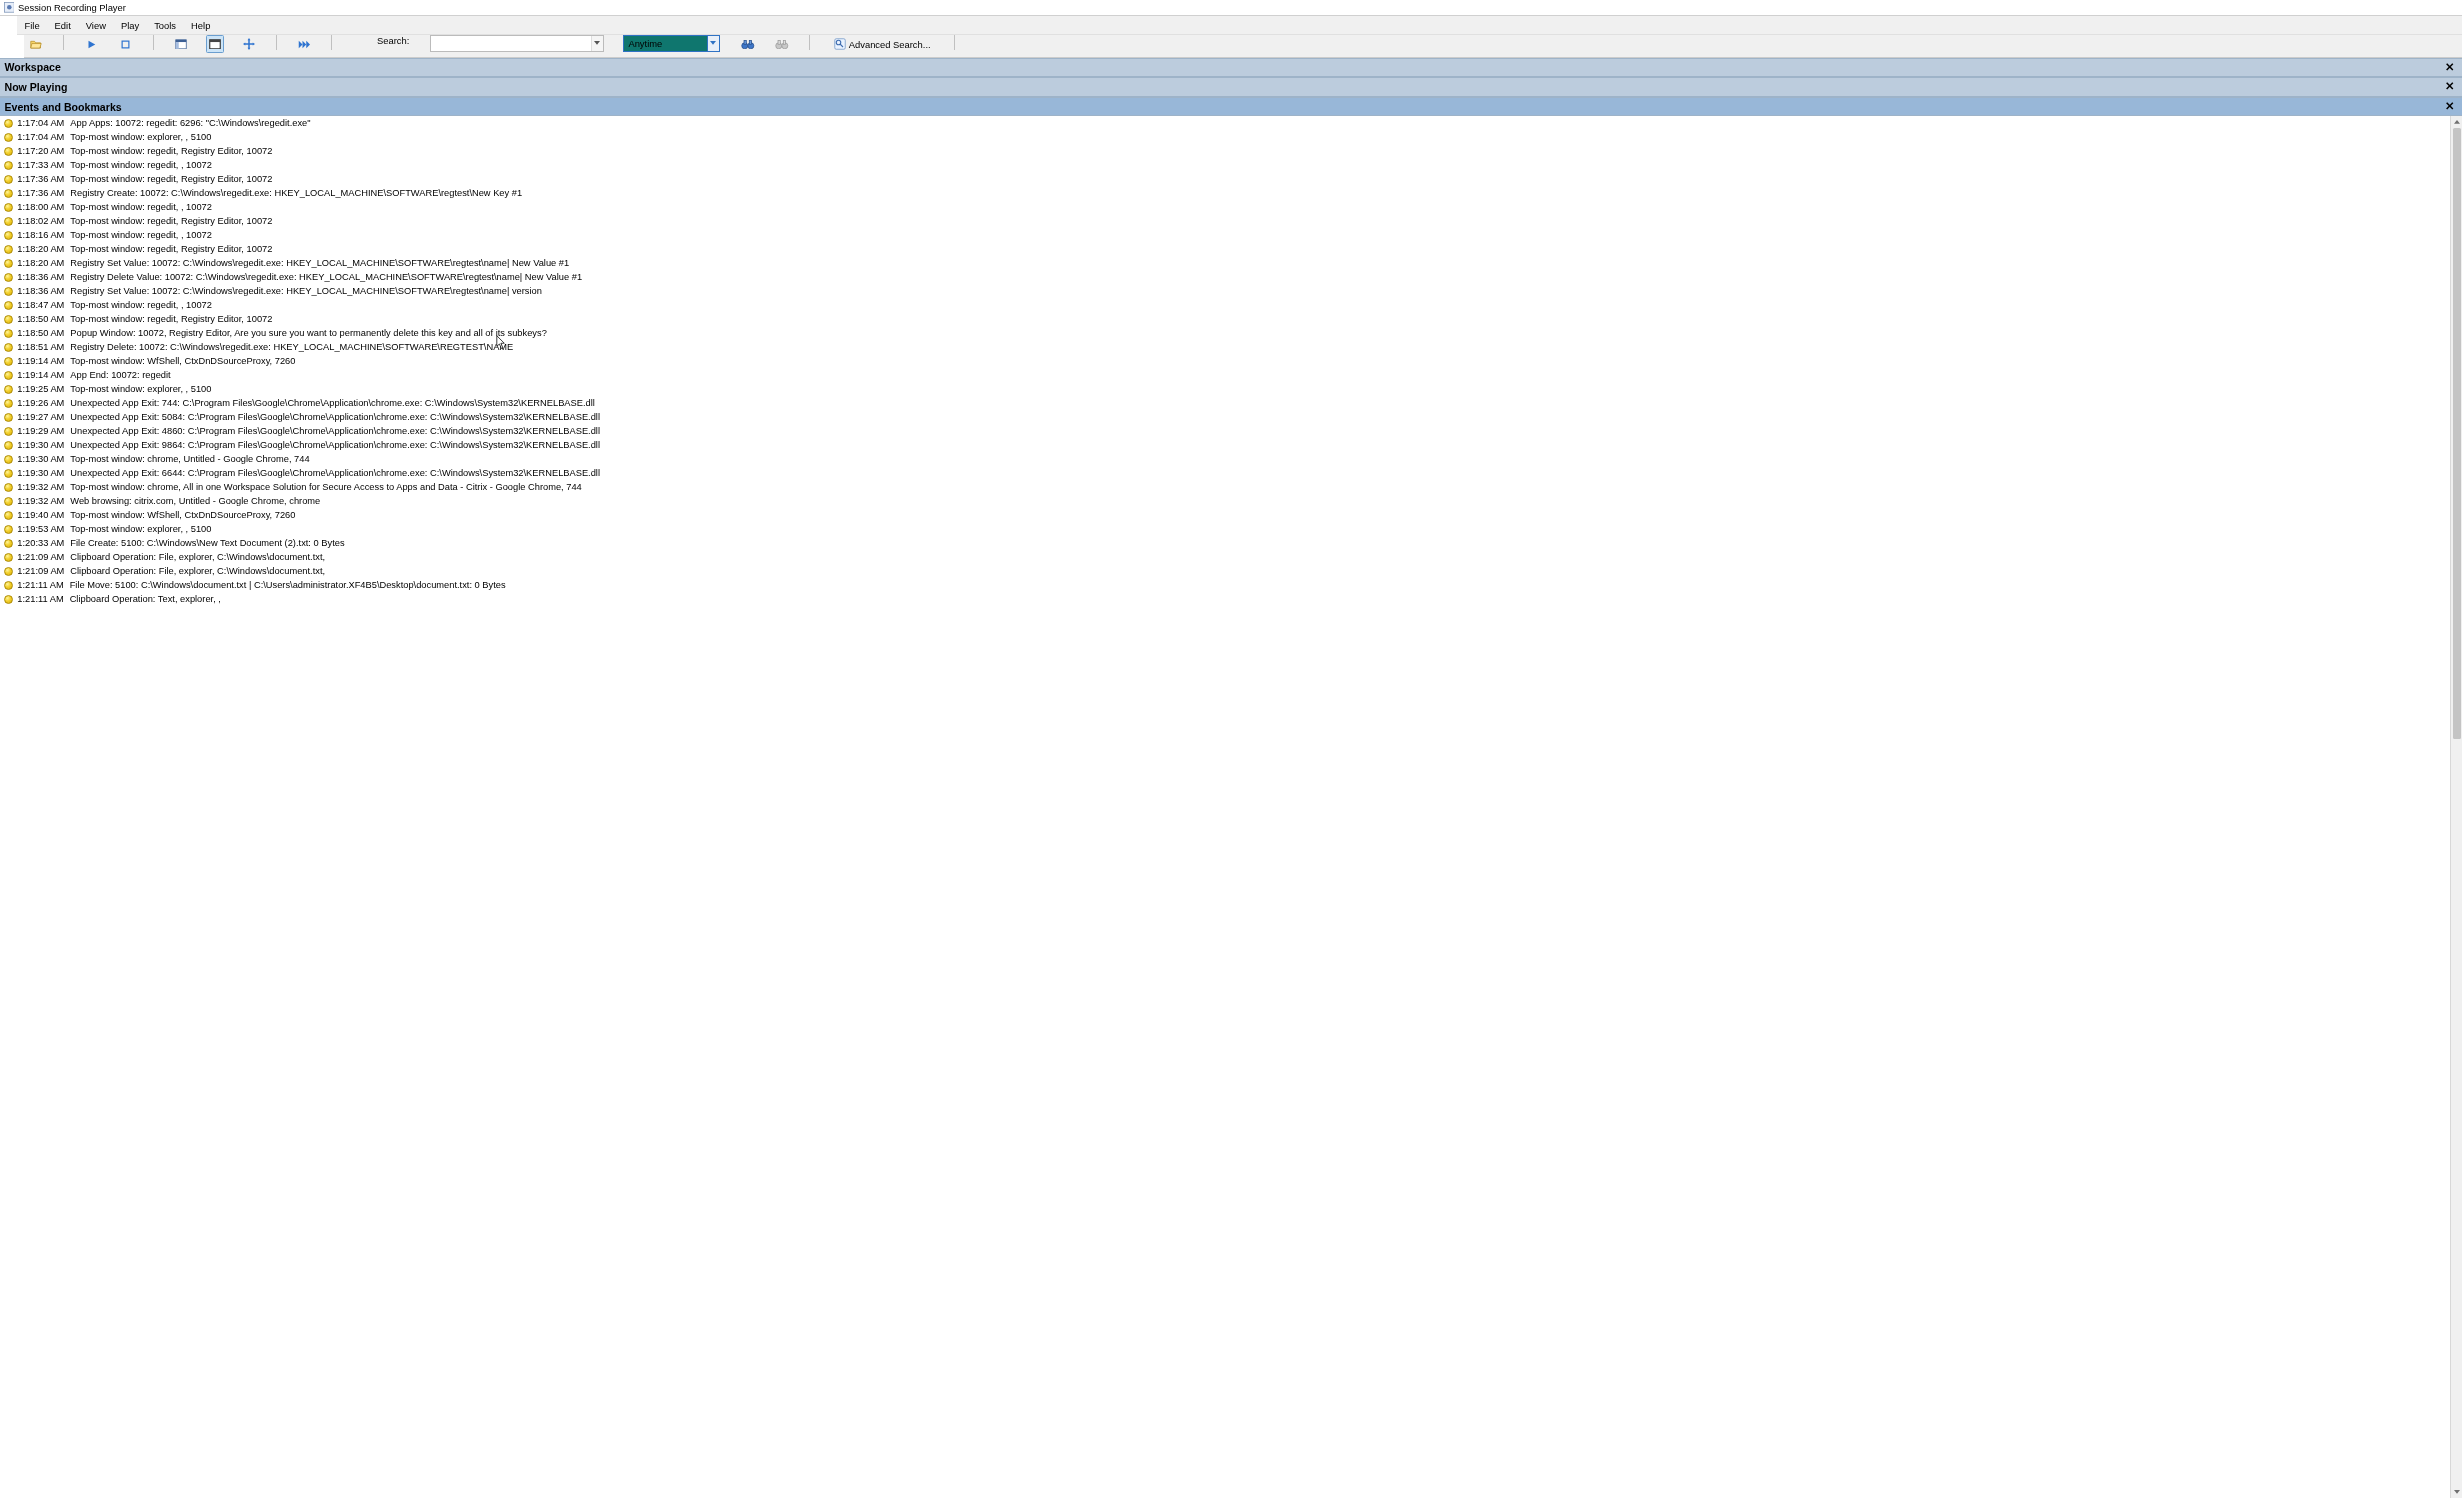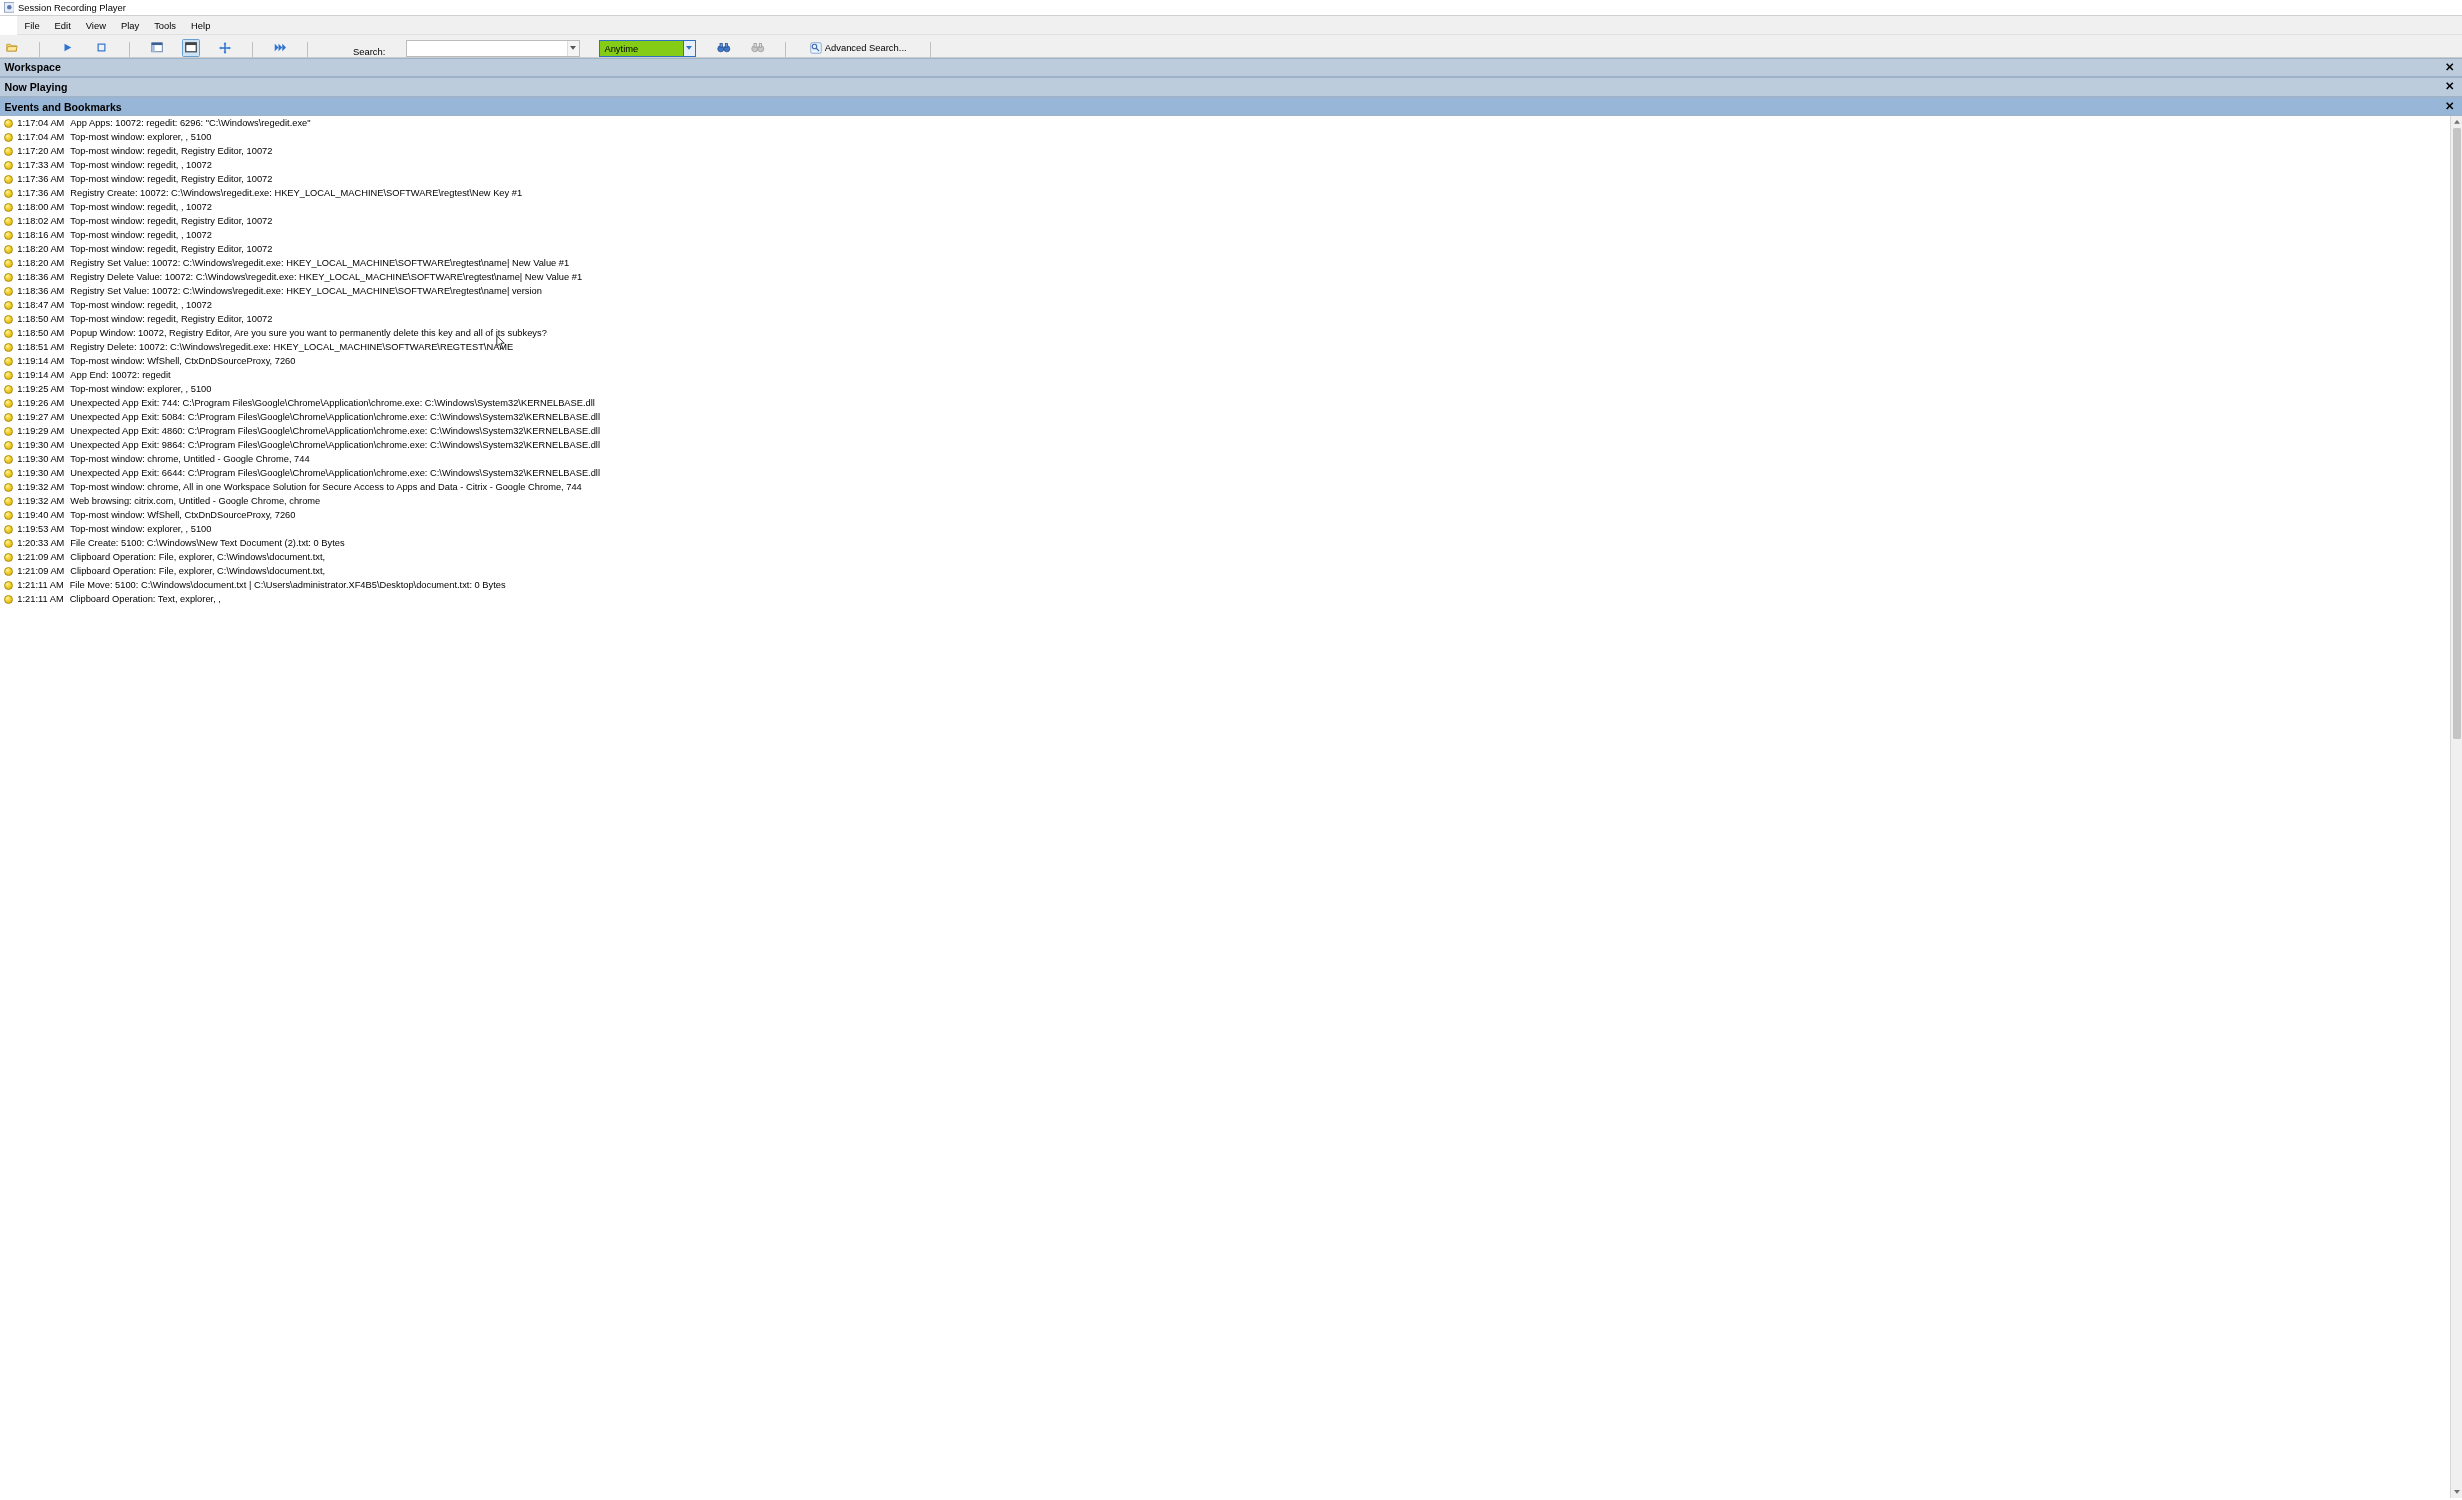--- a/index.html
+++ b/index.html
@@ -43,27 +43,28 @@
     margin-left: 17px;
   }
   .menubar .menu-item {
     padding: 3px 7.5px;
     cursor: default;
   }
 
   
   .toolbar {
     display: flex;
-    align-items: flex-end;
+    align-items: flex-start;
     height: 22.6px;
     background: #f0f0f0;
     border-bottom: 0.8px solid #ccc;
     padding: 0 3px;
     gap: 16px;
     font-size: 9.4px;
+    margin-left: 24px;
   }
   .tb-btn {
     width: 18px; height: 18px;
     display: flex;
     align-items: center;
     justify-content: center;
     cursor: pointer;
     border: 0.8px solid transparent;
     border-radius: 1.5px;
     position: relative;
@@ -97,21 +98,21 @@
     height: 100%;
     display:flex; align-items:center; justify-content:center;
     background:#f5f5f5;
     border-left:0.8px solid #ddd;
   }
   .time-combo {
     display:flex; align-items:center;
     width: 97px; height: 16.6px;
     margin-left:3px;
     border:0.8px solid #2f72c4;
-    background:#84cc16;
+    background:#0f766e;
   }
   .time-combo .time-text {
     flex:1; padding:0 4.5px;
   }
   .time-combo .combo-arrow {
     background:#e8eff8;
     border-left:0.8px solid #2f72c4;
   }
   .adv-wrap {
     display:flex; align-items:center; gap:3px;

